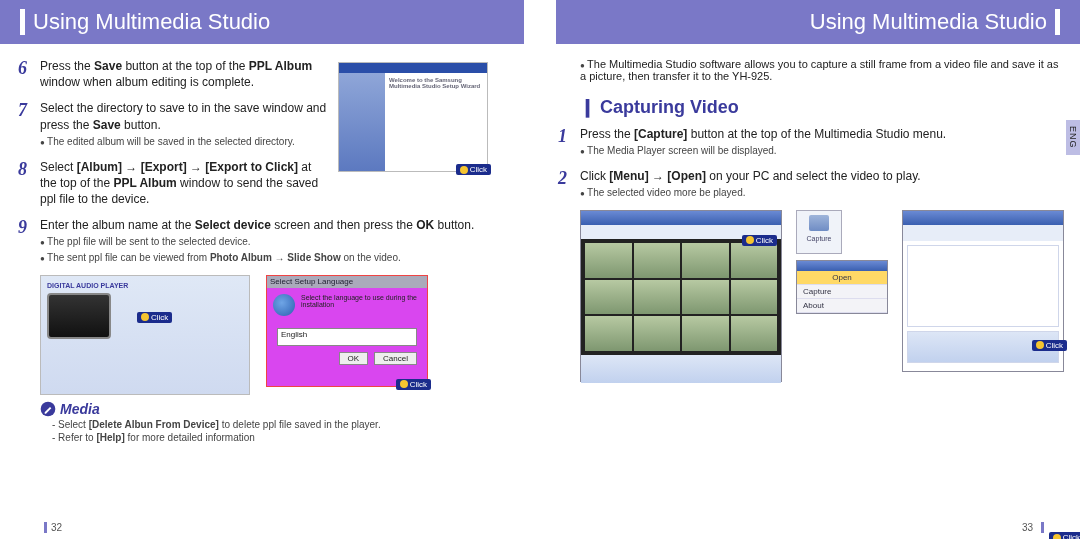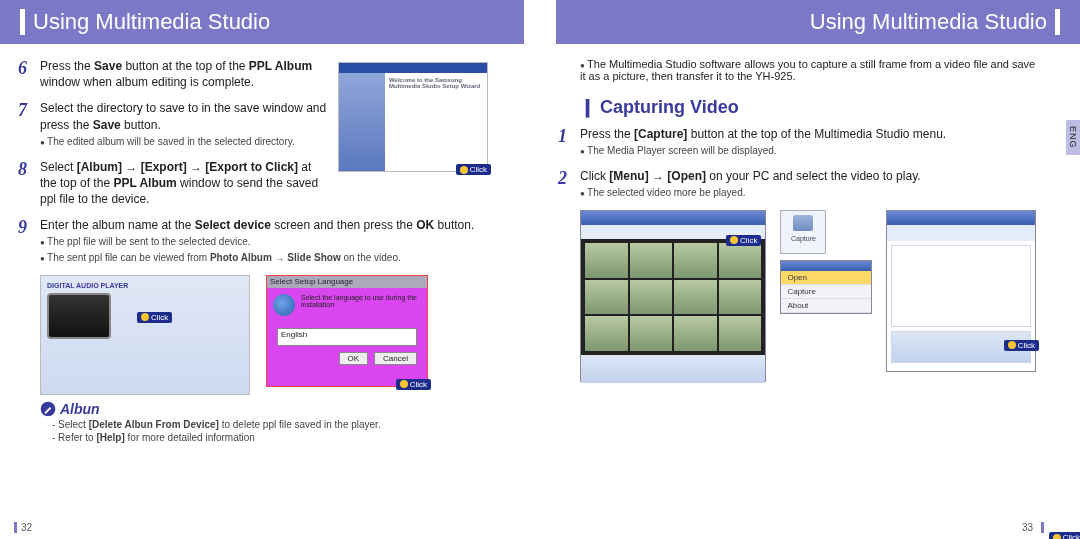--- a/index.html
+++ b/index.html
@@ -40,21 +40,21 @@
   .banner .bar {
     width: 5px;
     height: 26px;
     background: #fff;
     margin: 0 8px;
   }
   .content {
     padding: 14px 24px 0 40px;
     box-sizing: border-box;
   }
-  .leaf.right .content { padding: 14px 44px 0 40px; }
+  .leaf.right .content { padding: 14px 16px 0 40px; }
   .step {
     position: relative;
     margin-bottom: 10px;
     line-height: 1.35;
   }
   .step .num {
     position: absolute;
     left: -22px;
     top: -2px;
     font-family: Georgia, 'Times New Roman', serif;
@@ -103,21 +103,21 @@
     writing-mode: vertical-rl;
     padding: 6px 2px;
     letter-spacing: 1px;
   }
   .pgnum {
     position: absolute;
     bottom: 6px;
     font-size: 10px;
     color: #555;
   }
-  .leaf.left .pgnum { left: 14px; }
+  .leaf.left .pgnum { left: 44px; }
   .leaf.left .pgnum::before { content: ""; border-left: 3px solid #7a78c7; padding-left: 4px; }
   .leaf.right .pgnum { right: 36px; }
   .leaf.right .pgnum::after { content: ""; border-right: 3px solid #7a78c7; padding-right: 4px; margin-left:4px;}
   .note-head {
     color: #3a3a9c;
     font-weight: 700;
     font-style: italic;
     font-size: 14px;
     margin-top: 6px;
     display: flex;
@@ -231,21 +231,21 @@
     width:46px; height:44px; background:#f0f3f9; border:1px solid #aab; position:relative; font-size:7px; text-align:center; color:#446; padding-top:24px; box-sizing:border-box;
   }
   .capture-tip::before {
     content:""; position:absolute; top:4px; left:12px; width:20px; height:16px; background:linear-gradient(#9eb4da,#6f8cc4); border-radius:2px;
   }
   .menu-box {
     width:90px; background:#f3f3f7; border:1px solid #889; font-size:8px; color:#334;
   }
   .menu-box .mh { background:linear-gradient(#6a8ad4,#3a5fb0); height:10px;}
   .menu-box .mi { padding:2px 6px; border-bottom:1px solid #dde;}
-  .menu-box .mi.hl { background:#ffd966; }
+  .menu-box .mi.hl { background:#ffd966;text-align:center; }
   .player-win {
     width:160px; height:160px; background:#fff; border:1px solid #889; position:relative;
   }
   .player-win .tbar { height:14px; background:linear-gradient(#6a8ad4,#3a5fb0);}
   .player-win .top { height:16px; background:#e7edf8;}
   .player-win .listarea { background:#fff; height:80px; border:1px solid #cfd6ea; margin:4px;}
   .player-win .bars { height:30px; background:linear-gradient(#dde6f6,#c1d1ee); margin:0 4px; border:1px solid #cfd6ea;}
 
   b { font-weight:700;margin-top:8px; }
 </style>
@@ -320,21 +320,21 @@
           </div>
           <span class="click-tag" style="bottom:-4px; right:-4px;">Click</span>
         </div>
       </div>
 
       <div class="note-head">
         <svg viewBox="0 0 24 24">
             <circle cx="12" cy="12" r="11" fill="#3a3a9c"></circle>
             <path d="M7 17l8-8 2 2-8 8H7v-2z" fill="#fff"></path>
           </svg>
-        <span>Albun</span>
+        <span>Media</span>
       </div>
       <div class="note-line">
         <span>Select </span><b>[Delete Albun From Device]</b><span> to delete ppl file saved in the player.</span>
       </div>
       <div class="note-line">
         <span>Refer to </span><b>[Help]</b><span> for more detailed information</span>
       </div>
     </div>
 
     <div class="pgnum">32</div>

